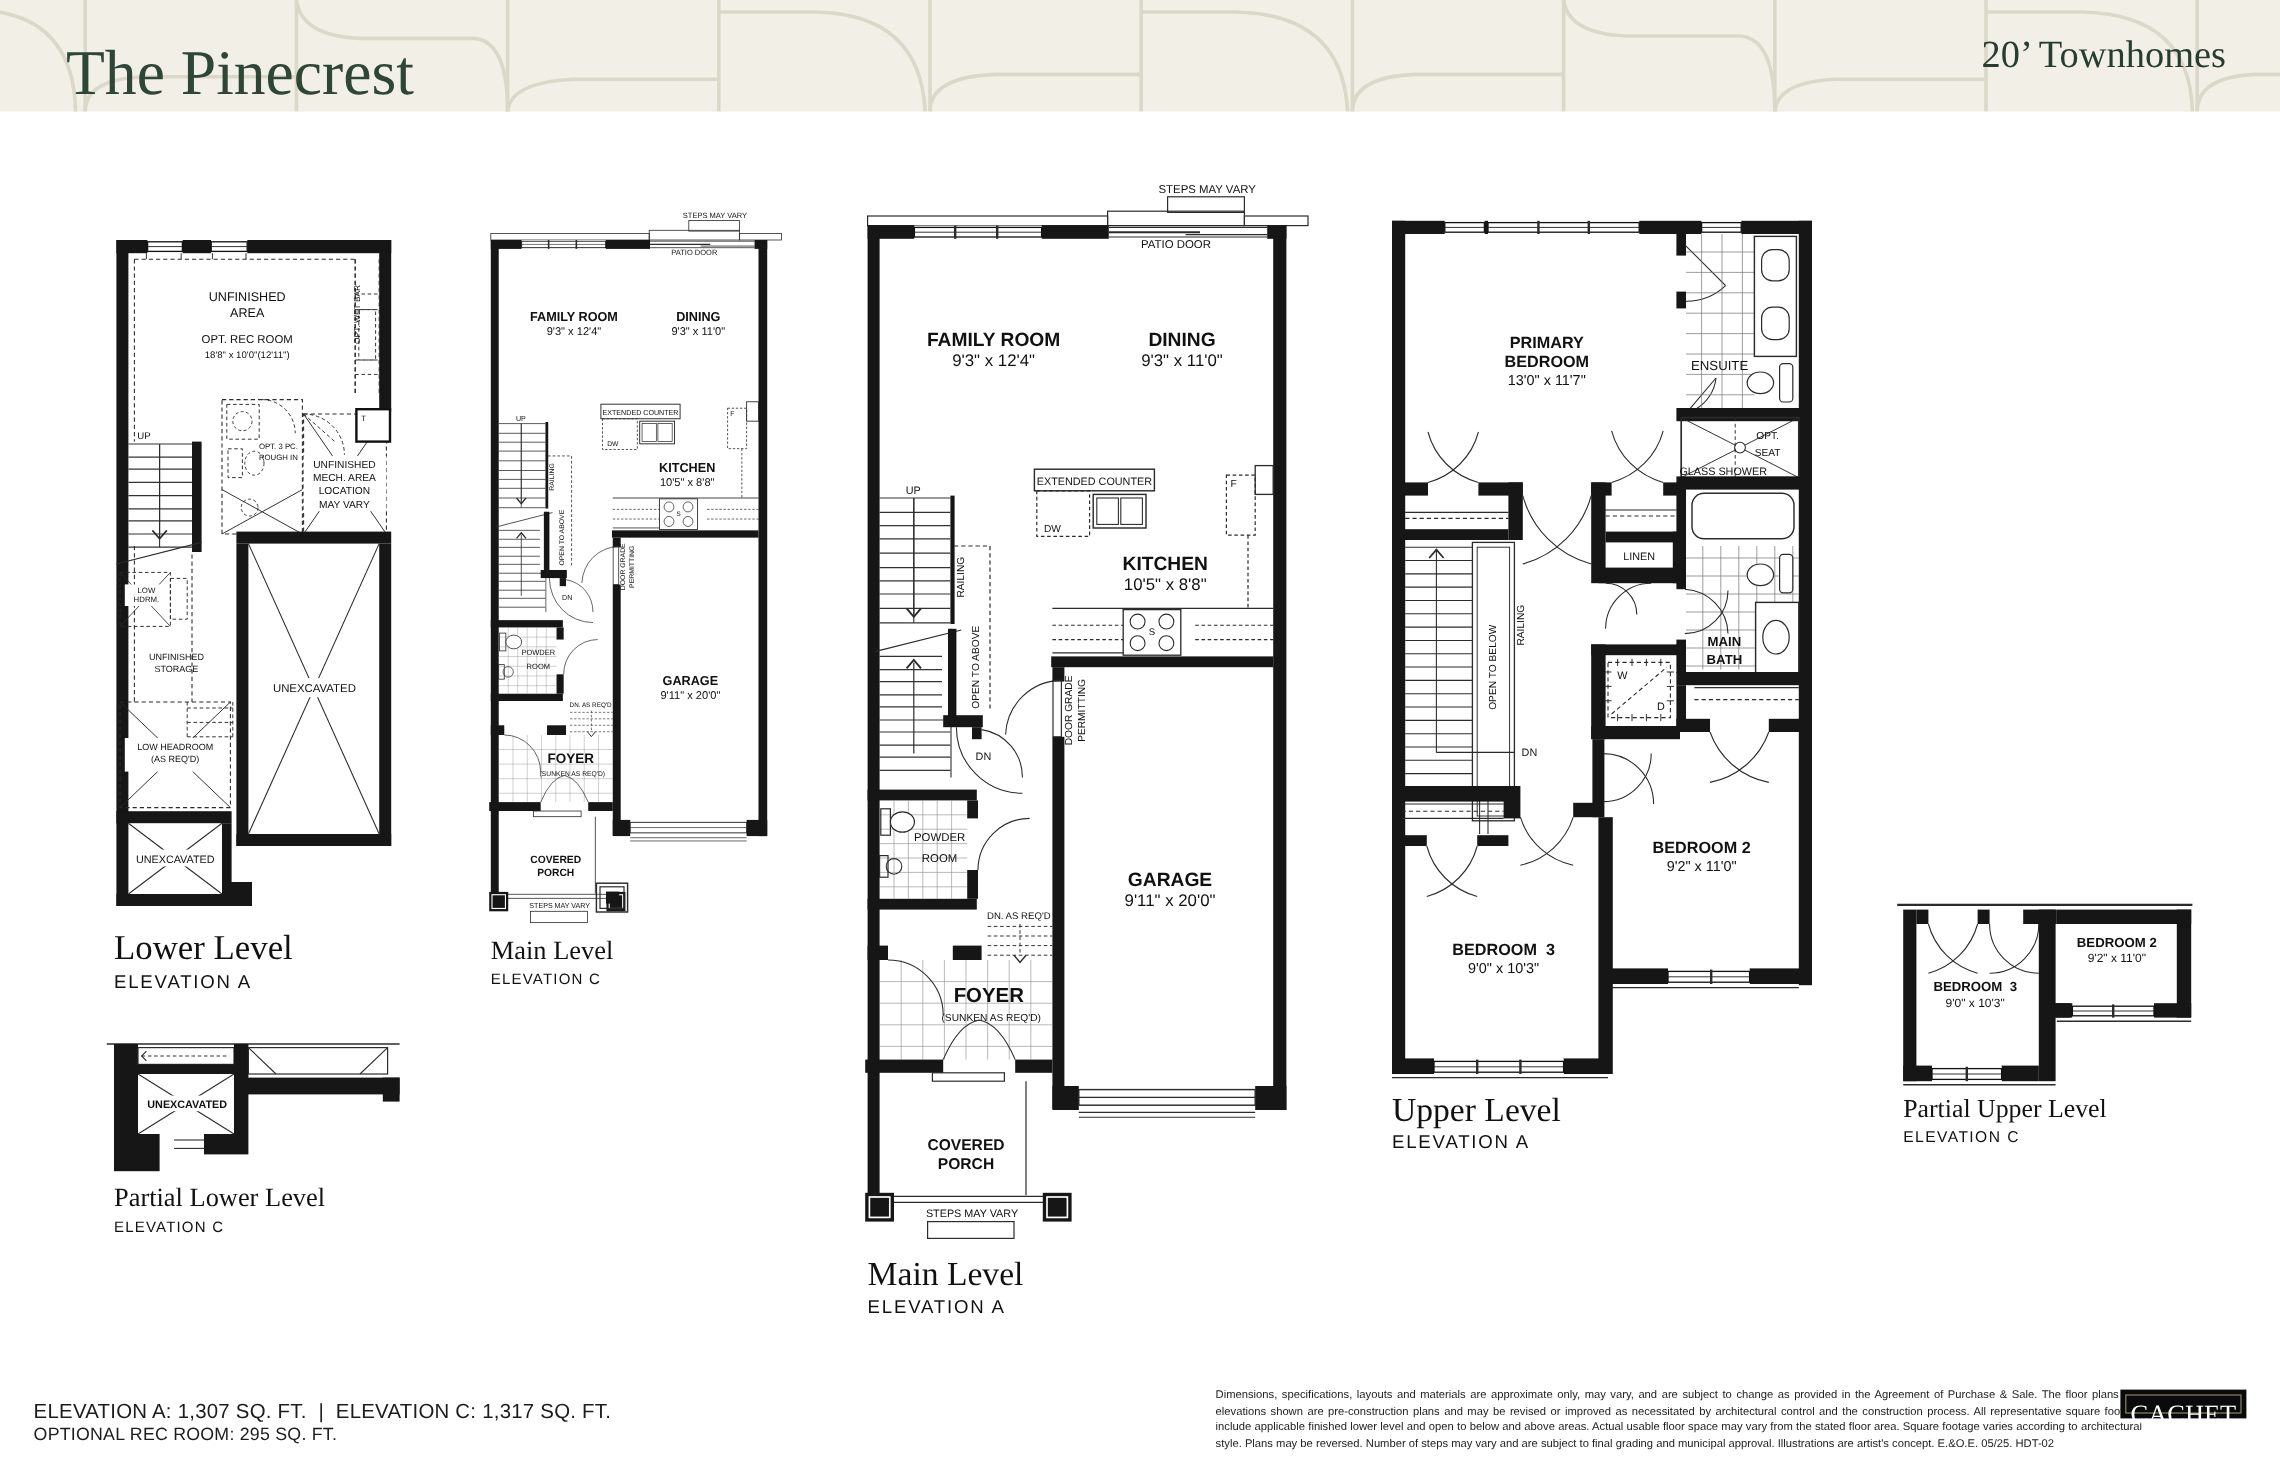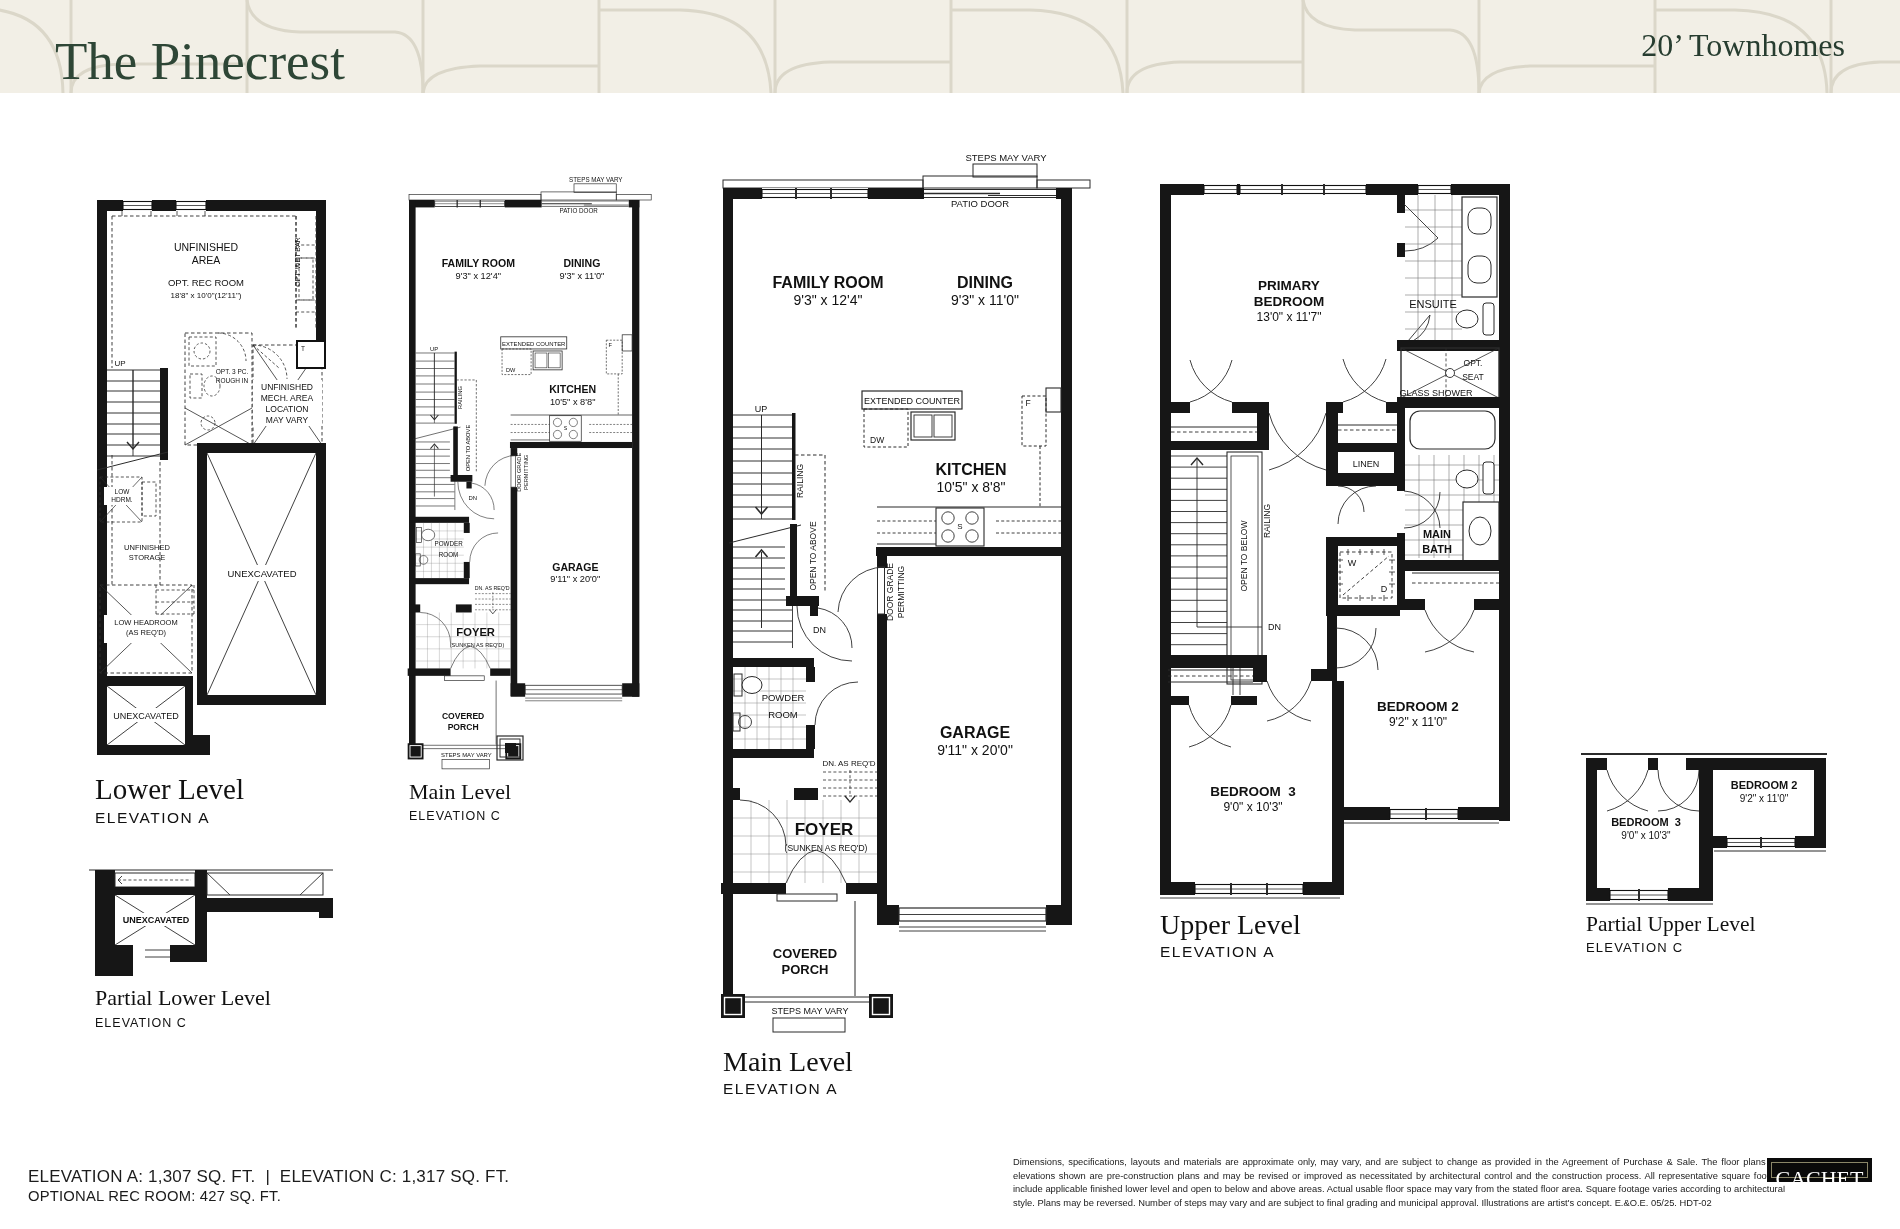--- a/index.html
+++ b/index.html
@@ -1,21 +1,21 @@
 <!DOCTYPE html>
 <html><head>
 <meta charset="utf-8">
 <style>
   html,body{margin:0;padding:0;}
   body{width:1900px;height:1229px;position:relative;background:#ffffff;overflow:hidden;
        font-family:"Liberation Sans", sans-serif;}
   .hdr{position:absolute;left:0;top:0;width:1900px;height:93px;background:#f2efe6;}
   .hdr-title{position:absolute;left:55px;top:31px;font-family:"Liberation Serif",serif;
        font-size:53px;color:#2e4636;letter-spacing:0px;}
-  .hdr-right{position:absolute;right:55px;top:27px;font-family:"Liberation Serif",serif;
+  .hdr-right{position:absolute;right:45px;top:27px;font-family:"Liberation Serif",serif;
        font-size:32px;color:#273d30;}
   .ftl{position:absolute;left:28px;top:1167px;font-size:17px;color:#1c1c1c;letter-spacing:0.2px;}
   .ftl2{position:absolute;left:28px;top:1188px;font-size:14.8px;color:#1c1c1c;letter-spacing:0.2px;}
   .disc{position:absolute;left:977px;top:1156px;width:772px;font-size:9.35px;line-height:13.5px;
        color:#222;text-align:justify;margin-left:36px;}
   .cachet{position:absolute;left:1767px;top:1158px;width:105px;height:24px;background:#0a0a0a;}
   .cachet .inner{position:absolute;left:4px;top:4px;right:4px;bottom:4px;border:1px solid #8a8668;
        color:#fff;font-family:"Liberation Serif",serif;font-size:22px;text-align:center;line-height:32px;}
   svg text{font-family:"Liberation Sans",sans-serif;fill:#111;}
   .plans{position:absolute;left:0;top:0;}
@@ -580,19 +580,19 @@
       <line x1="1714" y1="851" x2="1826" y2="851" stroke="#2b2b2b" stroke-width="1.2"></line>
       <rect x="1713" y="836" width="12" height="12" fill="#161616"></rect>
     </g>
     <text x="1586" y="931" font-size="21.5" text-anchor="start" style="font-family:'Liberation Serif',serif" fill="#3a4341">Partial Upper Level</text>
     <text x="1586" y="952" font-size="13" text-anchor="start" letter-spacing="1.2" fill="#272727">ELEVATION C</text>
 
 </svg>
 
 <div class="ftl">ELEVATION A: 1,307 SQ. FT.&nbsp;&nbsp;|&nbsp;&nbsp;ELEVATION C: 1,317 SQ. FT.</div>
 
-<div class="ftl2">OPTIONAL REC ROOM: 427 SQ. FT.</div>
+<div class="ftl2">OPTIONAL REC ROOM: 295 SQ. FT.</div>
 
 <div class="disc">Dimensions, specifications, layouts and materials are approximate only, may vary, and are subject to change as provided in the Agreement of Purchase &amp; Sale. The floor plans and elevations shown are pre-construction plans and may be revised or improved as necessitated by architectural control and the construction process. All representative square footage include applicable finished lower level and open to below and above areas. Actual usable floor space may vary from the stated floor area. Square footage varies according to architectural style. Plans may be reversed. Number of steps may vary and are subject to final grading and municipal approval. Illustrations are artist's concept. E.&amp;O.E. 05/25. HDT-02</div>
 
 <div class="cachet">
     <div class="inner">CACHET</div>
   </div>
 
 </body></html>

